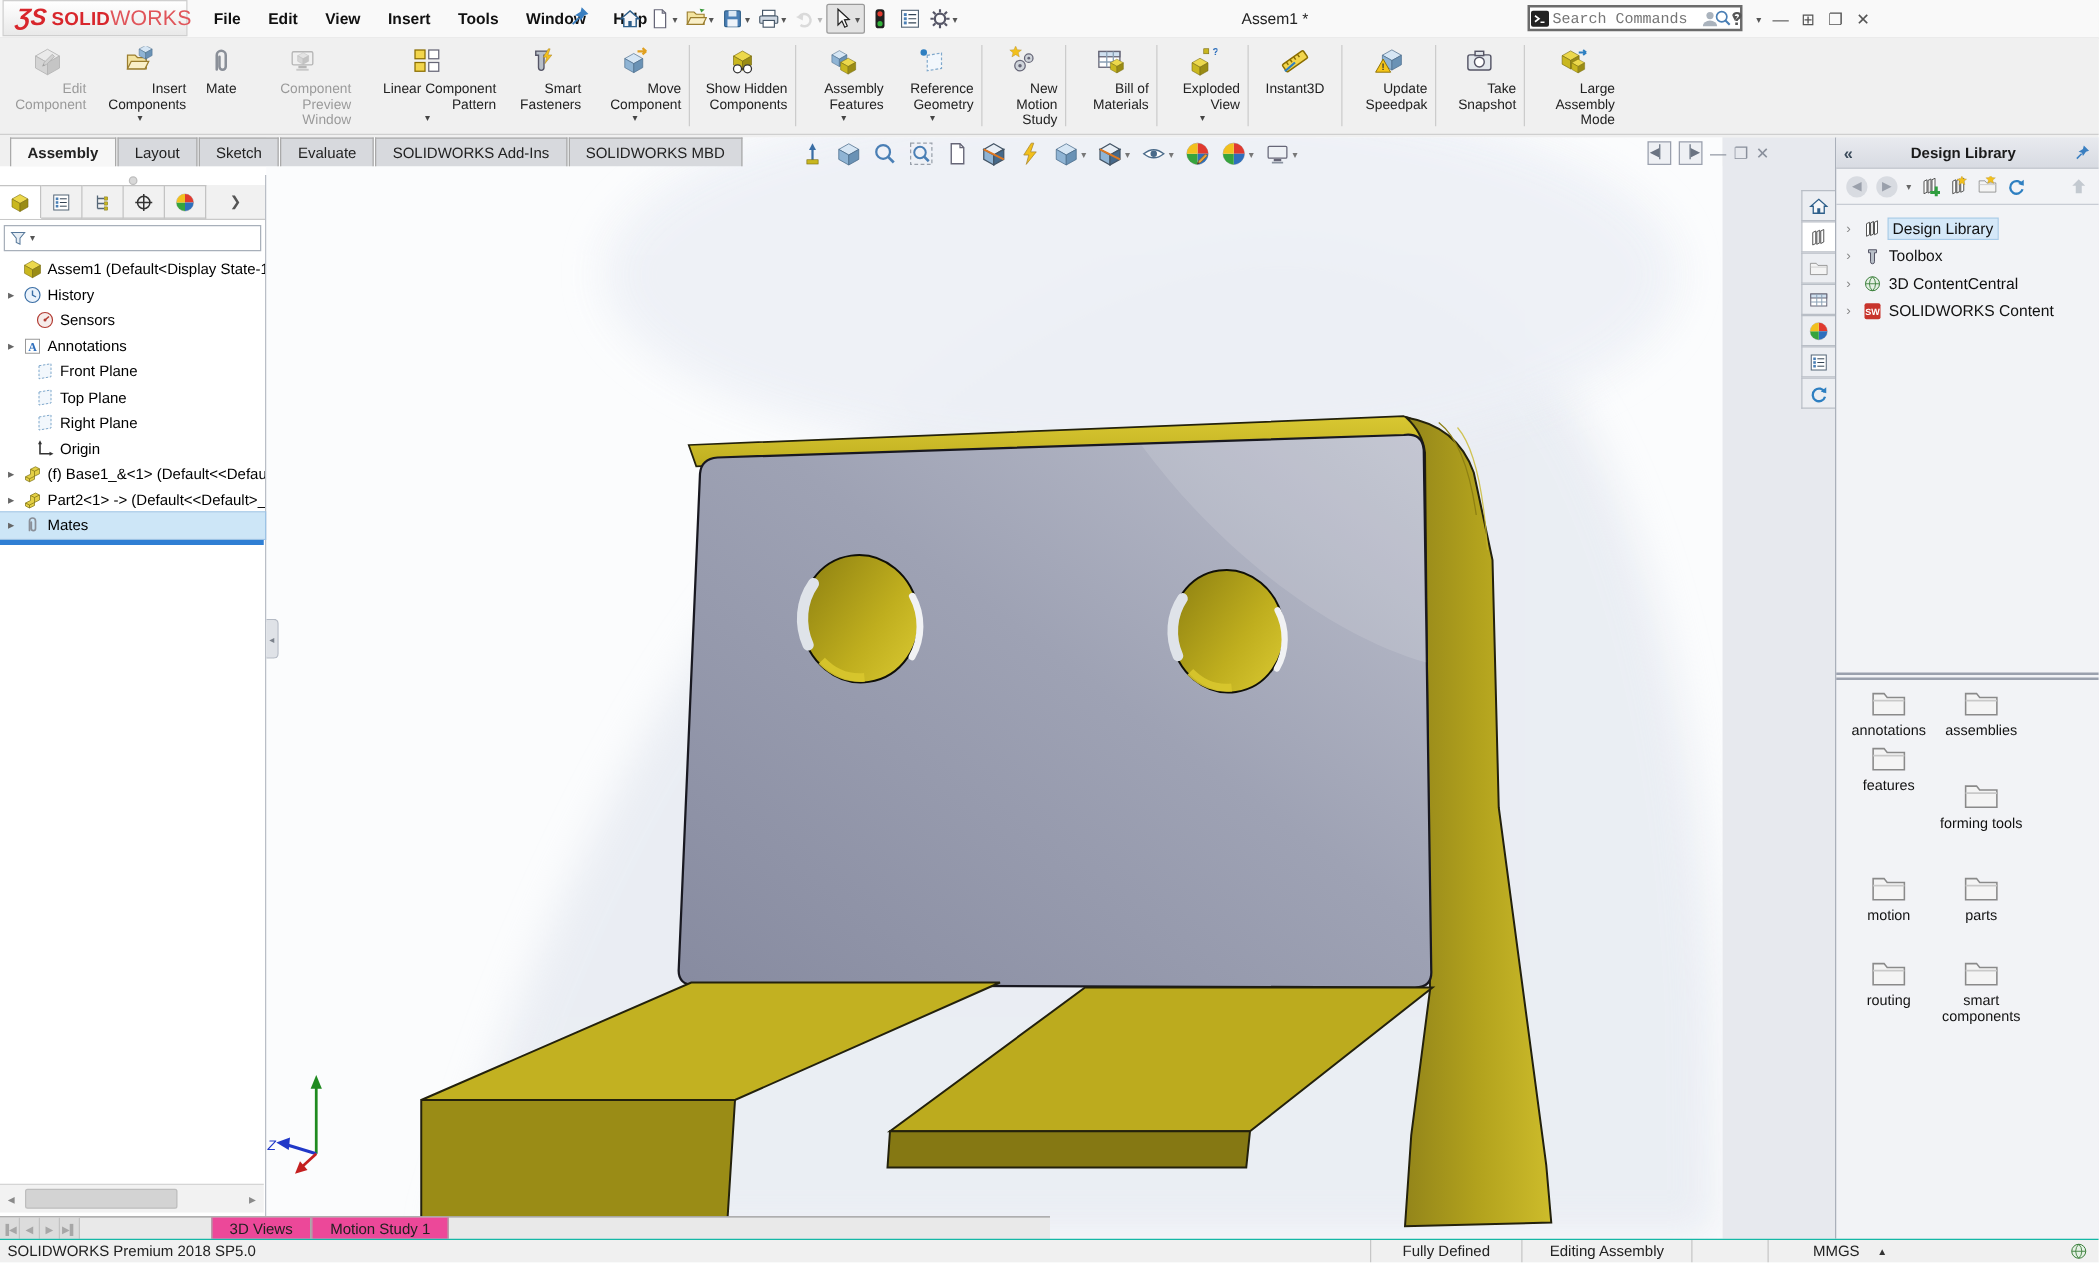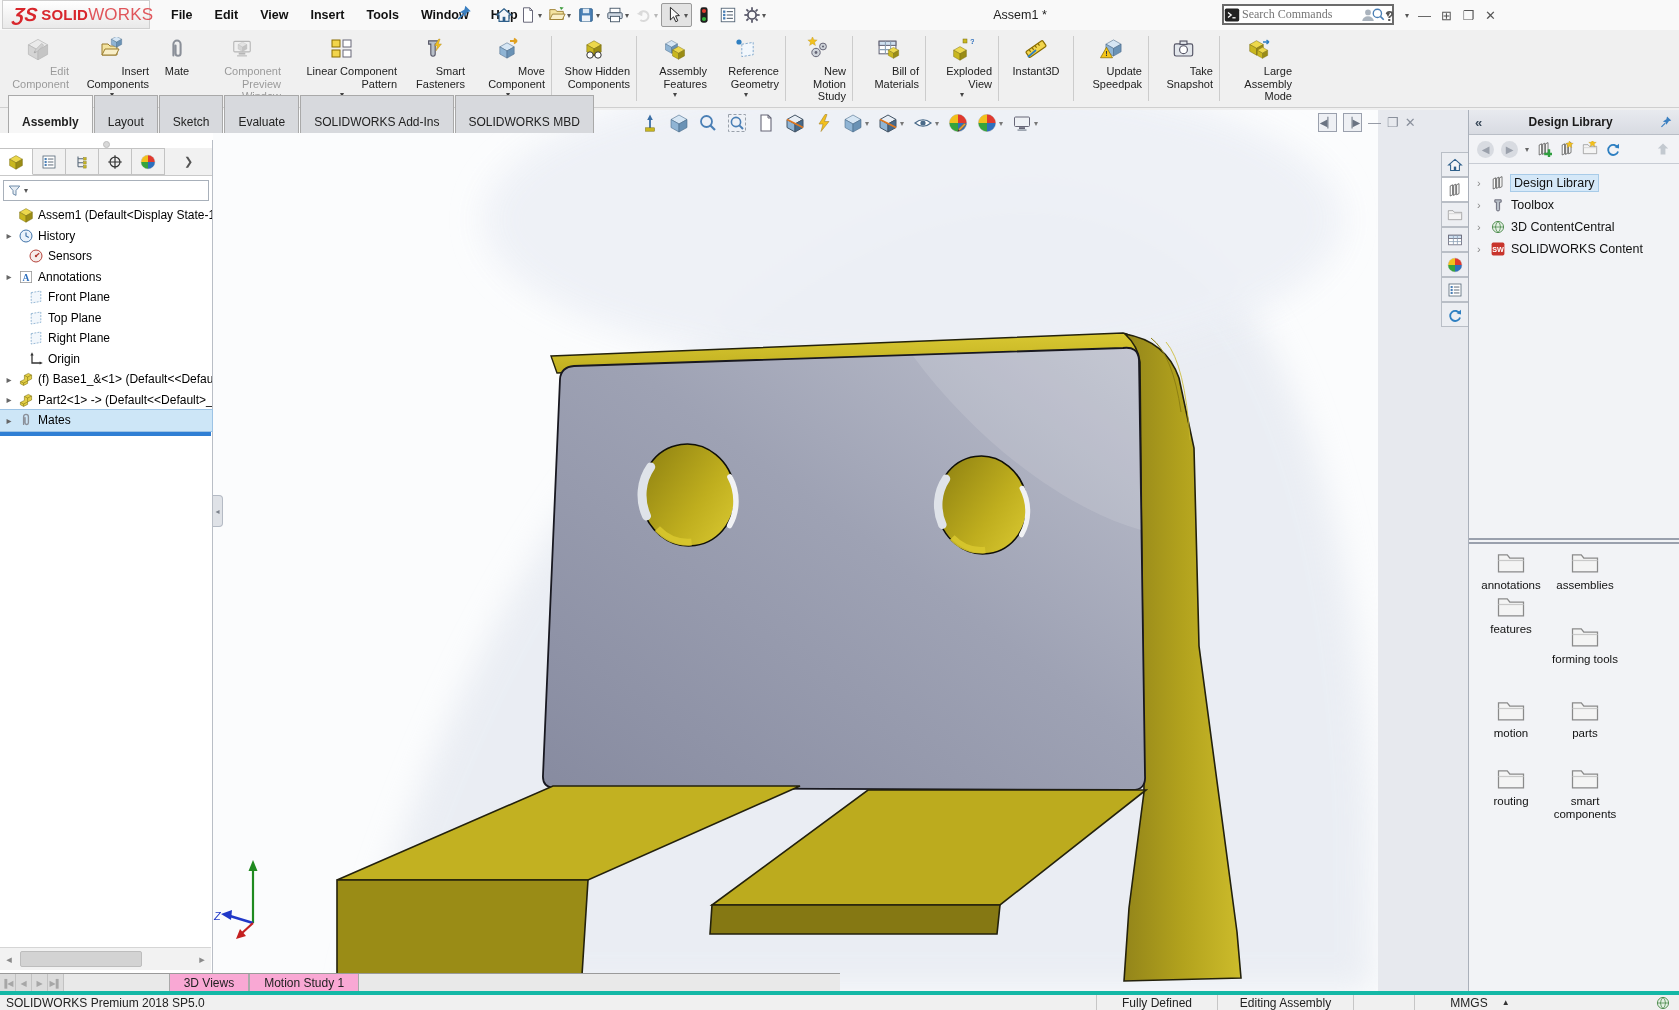--- a/index.html
+++ b/index.html
@@ -24,38 +24,38 @@
   .menus{position:absolute;left:160px;top:0;height:29px;display:flex;align-items:center;}
   .menu-item{padding:0 11px;font-size:12.5px;color:#111;cursor:default;font-weight:bold;}
   .pin-btn{position:absolute;left:455px;top:4px;}
   .qbar{position:absolute;left:492px;top:2px;height:26px;display:flex;align-items:center;}
   .qbtn{display:flex;align-items:center;padding:2px 3px;border-radius:2px;}
   .qbtn .dd{font-size:8px;color:#555;margin-left:1px;}
   .qbtn.pressed{border:1px solid #9a9a9a;background:#e3e3e3;}
   .qbtn.disabled{opacity:.4;filter:grayscale(1);}
   .doc-title{position:absolute;left:940px;top:0;width:160px;height:29px;display:flex;align-items:center;justify-content:center;font-size:12.5px;color:#222;}
   .searchbox{position:absolute;left:1222px;top:4px;width:172px;height:21px;border:2px solid #6b6b6b;background:#fff;display:flex;align-items:center;box-sizing:border-box;}
-  .searchbox input{border:none;outline:none;flex:1;font-size:12px;font-family:Liberation Serif, serif;color:#444;min-width:0;background:transparent;}
+  .searchbox input{border:none;outline:none;flex:1;font-size:12px;font-family:Liberation Mono, monospace;color:#444;min-width:0;background:transparent;}
   .searchbox .dd{font-size:8px;color:#555;margin-right:2px;}
   .tb-right{position:absolute;left:1358px;top:2px;height:26px;display:flex;align-items:center;gap:3px;}
   .winbtn{width:19px;height:22px;display:flex;align-items:center;justify-content:center;color:#555;font-size:13px;}
   .helpq{color:#555;font-size:15px;font-weight:bold;}
 
   
   .ribbon{left:0;top:30px;width:1679px;height:78px;background:#f0f0f0;display:flex;align-items:stretch;padding-left:4px;border-bottom:1px solid #cfcfcf;box-sizing:border-box;}
   .rbtn{display:flex;flex-direction:column;align-items:center;justify-content:flex-start;padding:5px 3px 1px;min-width:44px;cursor:default;}
   .rbtn .icw{height:28px;display:flex;align-items:center;justify-content:center;position:relative;}
   .rbtn .lbl{font-size:11px;line-height:12.5px;text-align:right;color:#222;margin-top:2px;}
   .rbtn .dd{font-size:8px;color:#444;margin-top:1px;line-height:8px;}
   .rbtn.disabled{opacity:.42;filter:grayscale(1);}
   .rsep{width:1px;background:#cccccc;margin:6px 3px;}
 
   
   .ctabs{left:8px;top:108px;height:25px;display:flex;align-items:flex-end;z-index:6;}
-  .ctab{padding:19px 13px 4px;font-size:12px;background:#d7d9dd;border:1px solid #a9a9a9;border-bottom:none;margin-right:1px;color:#222;}
+  .ctab{padding:4px 13px 4px;font-size:12px;background:#d7d9dd;border:1px solid #a9a9a9;border-bottom:none;margin-right:1px;color:#222;}
   .ctab.active{background:#f7f7f7;font-weight:bold;}
 
   
   .viewport{left:213px;top:110px;width:1165px;height:881px;background:#fdfdfe;z-index:1;}
   .headsup{left:640px;top:111px;height:24px;display:flex;align-items:center;gap:9px;z-index:7;}
   .hbtn{display:flex;align-items:center;}
   .hbtn .dd{font-size:8px;color:#777;margin-left:2px;}
   .doc-controls{left:1318px;top:112px;height:20px;display:flex;align-items:center;gap:6px;z-index:7;}
   .dcbox{width:17px;height:17px;border:1px solid #9aa0ad;color:#6a7382;font-size:10px;display:flex;align-items:center;justify-content:center;background:#eef0f4;}
   .dcglyph{color:#8a909c;font-size:13px;}
@@ -101,23 +101,23 @@
   .tprow .tlabel{font-size:12.5px;color:#111;}
   .tprow.sel .tlabel{background:#d5e8f8;outline:1px solid #a8cbe8;padding:1px 3px;}
   .tp-split{position:absolute;left:0;top:428px;width:100%;height:6px;border-top:2px solid #9aa0ad;border-bottom:2px solid #9aa0ad;box-sizing:border-box;}
   .folder{position:absolute;width:72px;text-align:center;}
   .folder .flabel{font-size:11.5px;color:#111;line-height:13px;margin-top:3px;}
   .folder svg{margin:0 auto;}
 
   
   .btabs{left:0;top:973px;width:840px;height:18px;background:#e9e9e9;border-top:1px solid #9a9a9a;display:flex;align-items:stretch;z-index:8;}
   .bnav{width:15px;display:flex;align-items:center;justify-content:center;background:#dcdcdc;border-right:1px solid #c2c2c2;color:#a7a7a7;font-size:8px;}
-  .btab{padding:1px 14px;display:flex;align-items:center;font-size:12px;background:#f9a8d4;border-right:1px solid #a9a9a9;border-left:1px solid #a9a9a9;color:#222;}
+  .btab{padding:1px 14px;display:flex;align-items:center;font-size:12px;background:#ec4899;border-right:1px solid #a9a9a9;border-left:1px solid #a9a9a9;color:#222;}
   .btab.active{background:#ffffff;font-weight:bold;margin-top:28px;}
-  .statusbar{left:0;top:991px;width:1679px;height:19px;background:#f0f0f0;border-top:4px solid #14b8a6;display:flex;align-items:center;font-size:12px;color:#222;z-index:9;box-sizing:border-box;}
+  .statusbar{left:0;top:991px;width:1679px;height:19px;background:#f0f0f0;border-top:1px solid #14b8a6;display:flex;align-items:center;font-size:12px;color:#222;z-index:9;box-sizing:border-box;}
   .sb-left{padding-left:6px;}
   .sb-cell{border-left:1px solid #c6c6c6;height:100%;display:flex;align-items:center;justify-content:center;padding:0 10px;}
   .sb-spacer{flex:1;}
   .sb-up{font-size:8px;color:#333;margin-left:14px;}
 </style>
 </head>
 <body>
 
 <svg width="0" height="0" style="position:absolute">
   <defs>

